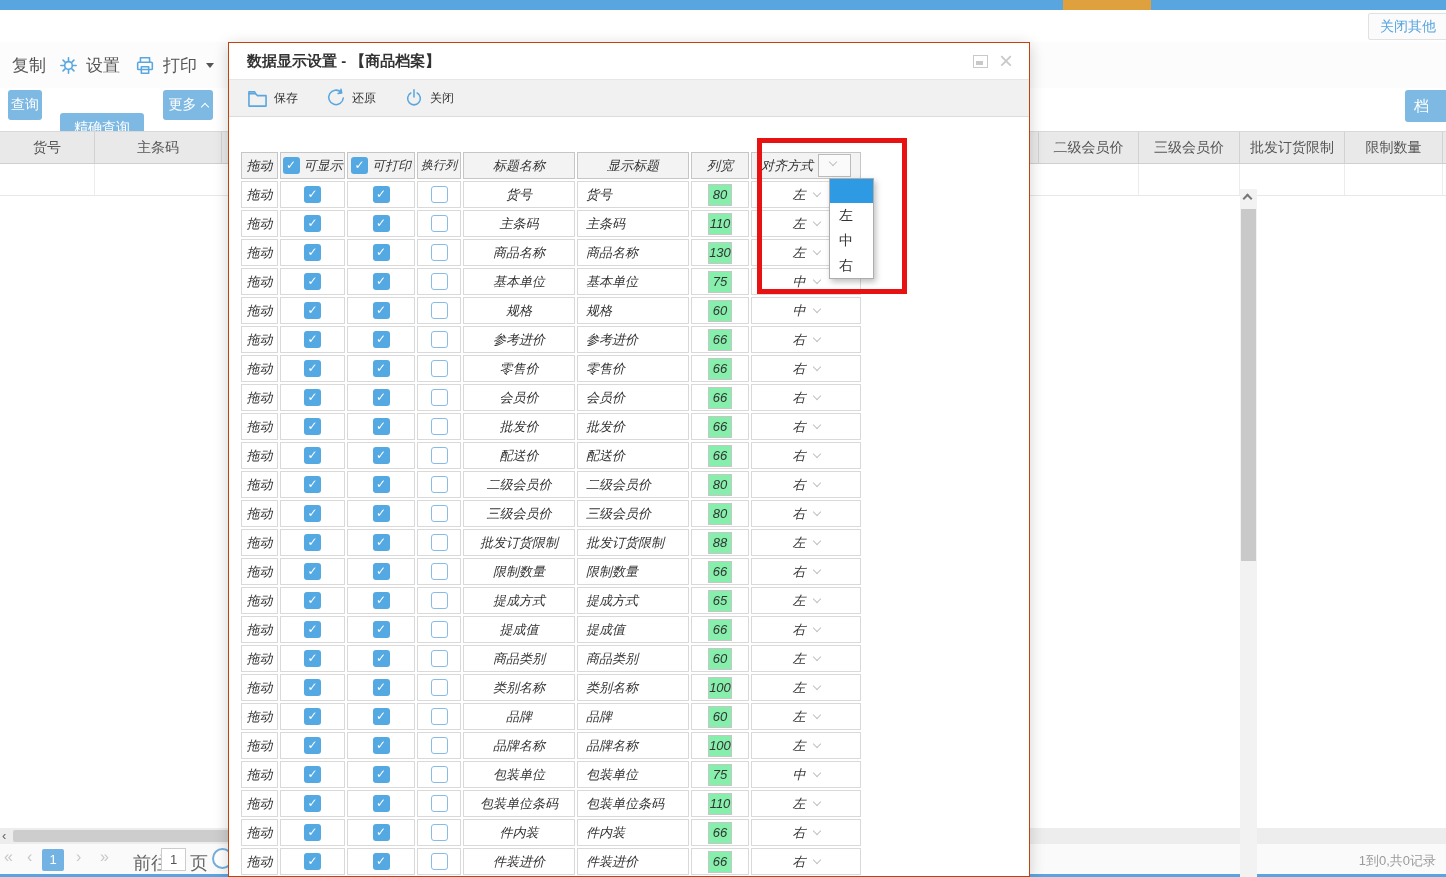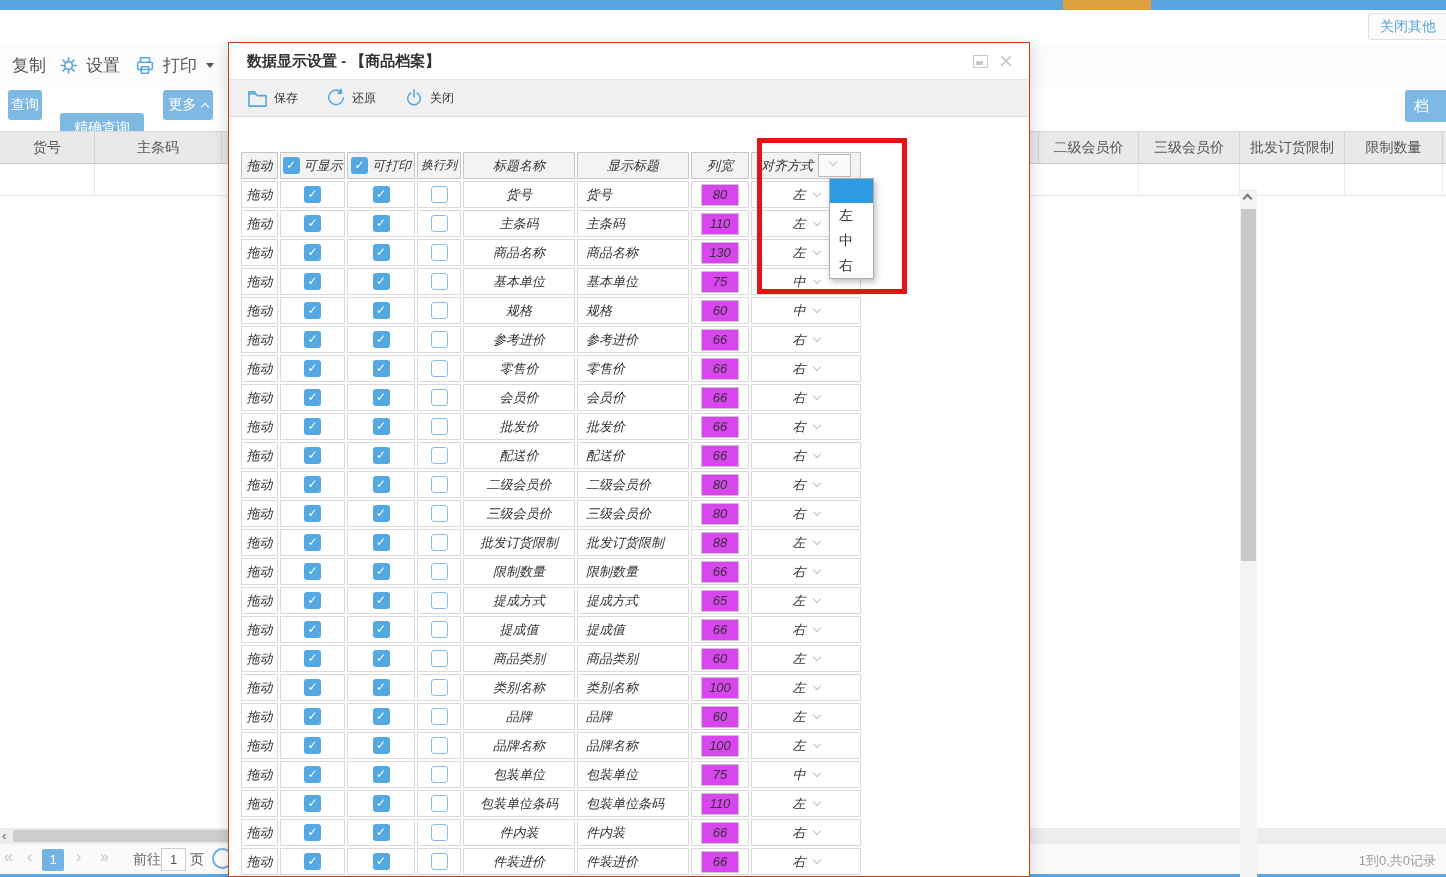--- a/index.html
+++ b/index.html
@@ -47,21 +47,21 @@
   .bg-td { position:absolute; top:0; height:100%; border-right:1px solid #ececec; }
 
   
   .hscroll { position:absolute; left:0; top:828px; width:1446px; height:16px; background:#ededed; }
   .hscroll .arr { position:absolute; left:2px; top:0; font-size:13px; color:#666; line-height:16px; }
   .hscroll .thumb { position:absolute; left:13px; top:2px; width:676px; height:12px; background:#cdcdcd; border-radius:2px; }
   .pager { position:absolute; left:0; top:844px; width:1446px; height:31px; background:#fafafa; }
   .pg { position:absolute; top:4px; color:#c8c8c8; font-size:16px; cursor:pointer; }
   .pg-current { position:absolute; left:42px; top:5px; width:22px; height:22px; background:#72b3e3;
     border-radius:2px; color:#fff; font-size:13px; text-align:center; line-height:22px; cursor:pointer; }
-  .pg-label { position:absolute; top:7px; color:#666; font-size:14px; }
+  .pg-label { position:absolute; top:7px; color:#666; font-size:18px; }
   .pg-input { position:absolute; left:161px; top:4px; width:25px; height:23px; border:1px solid #ccc;
     text-align:center; font-size:13px; color:#555; background:#fff; }
   .pg-refresh { position:absolute; left:212px; top:4px; width:21px; height:21px; border:2px solid #74aede;
     border-radius:50%; background:#fff; cursor:pointer; }
   .pg-records { position:absolute; right:10px; top:8px; color:#9a9a9a; font-size:13px; }
   .bottombar { position:absolute; left:0; top:874px; width:1446px; height:3px; background:#58a5e0; }
 
   
   .modal { position:absolute; left:228px; top:42px; width:802px; height:835px; background:#fff;
     border:1px solid #c2410c; box-shadow:0 3px 14px rgba(0,0,0,0.18); z-index:10; }
@@ -92,21 +92,21 @@
   .m-head .mc { background:#f3f3f3; border-color:#c6c6c6; gap:4px; }
   .c-drag { width:37px; cursor:move; }
   .c-cb { width:65px; } .c-cb2 { width:68px; } .c-wrap { width:44px; }
   .c-title { width:112px; } .c-disp { width:112px; justify-content:flex-start; padding-left:8px; }
   .c-width { width:58px; } .c-align { width:110px; gap:8px; cursor:pointer; }
   .cb { width:17px; height:17px; border-radius:3px; display:inline-flex; align-items:center;
     justify-content:center; cursor:pointer; flex:none; }
   .cb.checked { background:#55a9e2; }
   .cb.checked .tick { color:#fff; font-size:12px; line-height:17px; }
   .cb.un { background:#fff; border:1px solid #88bce6; }
-  .wbox { width:38px; height:22px; border:1px solid #c6c6c6; background:#d946ef; display:inline-flex;
+  .wbox { width:24px; height:22px; border:1px solid #c6c6c6; background:#86efac; display:inline-flex;
     align-items:center; justify-content:center; font-size:13px; cursor:text; }
   .hdr-select { position:relative; width:33px; height:23px; border:1px solid #bbb; background:#fafafa;
     cursor:pointer; }
   .hdr-select .chv { position:absolute; left:11px; top:7px; }
 
   
   .dropdown { position:absolute; left:829px; top:178px; width:45px; background:#fff;
     border:1px solid #adadad; box-shadow:2px 3px 6px rgba(0,0,0,0.25); z-index:30; }
   .dd-item { height:25px; line-height:25px; padding-left:9px; font-size:14px; color:#333; cursor:pointer; }
   .dd-item.selected { background:#2d9ae3; height:24px; }

